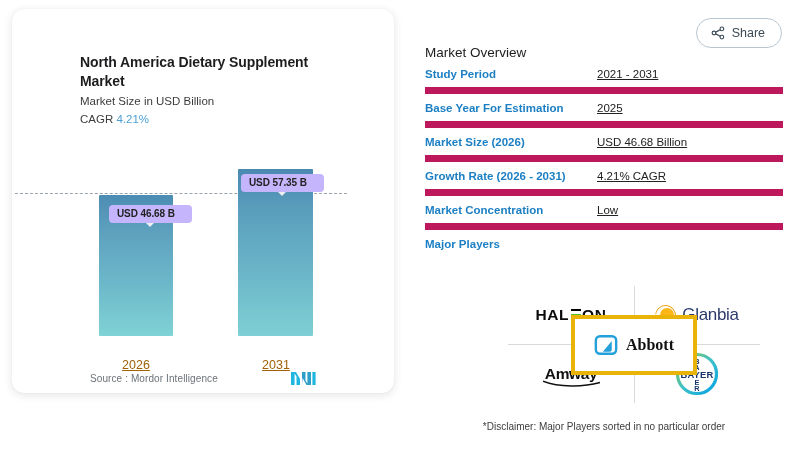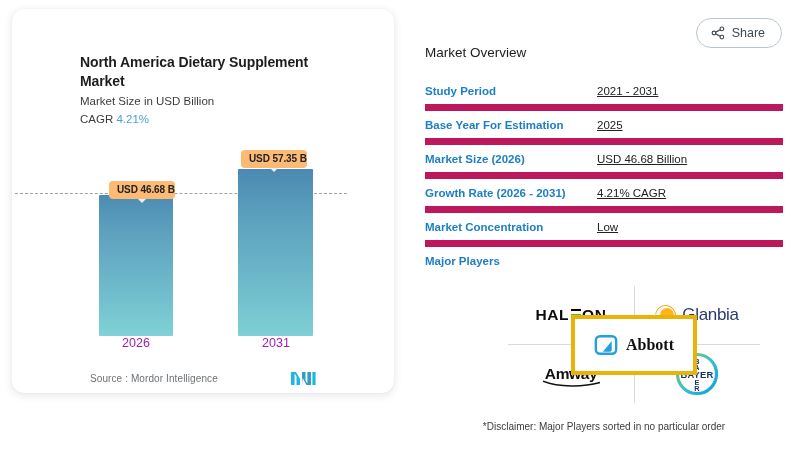--- a/index.html
+++ b/index.html
@@ -68,49 +68,51 @@
     width: 74px; height: 141px;
     background: linear-gradient(180deg, #4c8cb3 0%, #5fa2bf 28%, #6bb6c9 60%, #7fd2d5 100%);
   }
   .bar-2031 {
     left: 226px; top: 160px;
     width: 75px; height: 167px;
     background: linear-gradient(180deg, #4a89b1 0%, #5ca0be 28%, #6ab4c8 60%, #7ed0d4 100%);
   }
   .badge {
     position: absolute;
-    background: #fdba74;
+    background: #c4b5fd;
     border-radius: 4px;
-    padding: 3px 0 4px 8px;
+    padding: 3px 17px 4px 8px;
     font-size: 10px;
     font-weight: bold;
     color: #222;
     white-space: nowrap;
     letter-spacing: -0.1px;
+    margin-top: 24px;
   }
   .badge::after {
     content: "";
     position: absolute;
     left: 50%; bottom: -4px;
     margin-left: -4px;
     width: 0; height: 0;
     border-left: 4px solid transparent;
     border-right: 4px solid transparent;
     border-top: 4px solid #eceef0;
   }
   .badge-2026 { left: 97px; top: 172px; }
   .badge-2031 { left: 229px; top: 141px; }
 
   .xlabel {
     position: absolute;
-    top: 327px;
+    top: 349px;
     font-size: 12.5px;
-    color: #a21caf;
+    color: #a16207;
     text-align: center;
     width: 80px;
+    text-decoration: underline;
   }
   .xlabel-2026 { left: 84px; }
   .xlabel-2031 { left: 224px; }
 
   .source {
     position: absolute;
     left: 78px; top: 364px;
     font-size: 10px;
     color: #6c7278;
     letter-spacing: 0.1px;
@@ -136,21 +138,20 @@
 
   
   .overview {
     position: absolute;
     left: 425px; top: 45px;
     width: 358px;
   }
   .overview-title {
     font-size: 13.5px;
     color: #1d1d1f;
-    margin-bottom: 17px;
   }
   .ov-table { width: 100%; border-collapse: collapse; }
   .ov-table tr { border-bottom: 7px solid #be185d; }
   .ov-table td {
     padding: 7.5px 0 7.5px 0;
     vertical-align: middle;
   }
   .ov-label {
     font-size: 11.5px;
     font-weight: bold;

